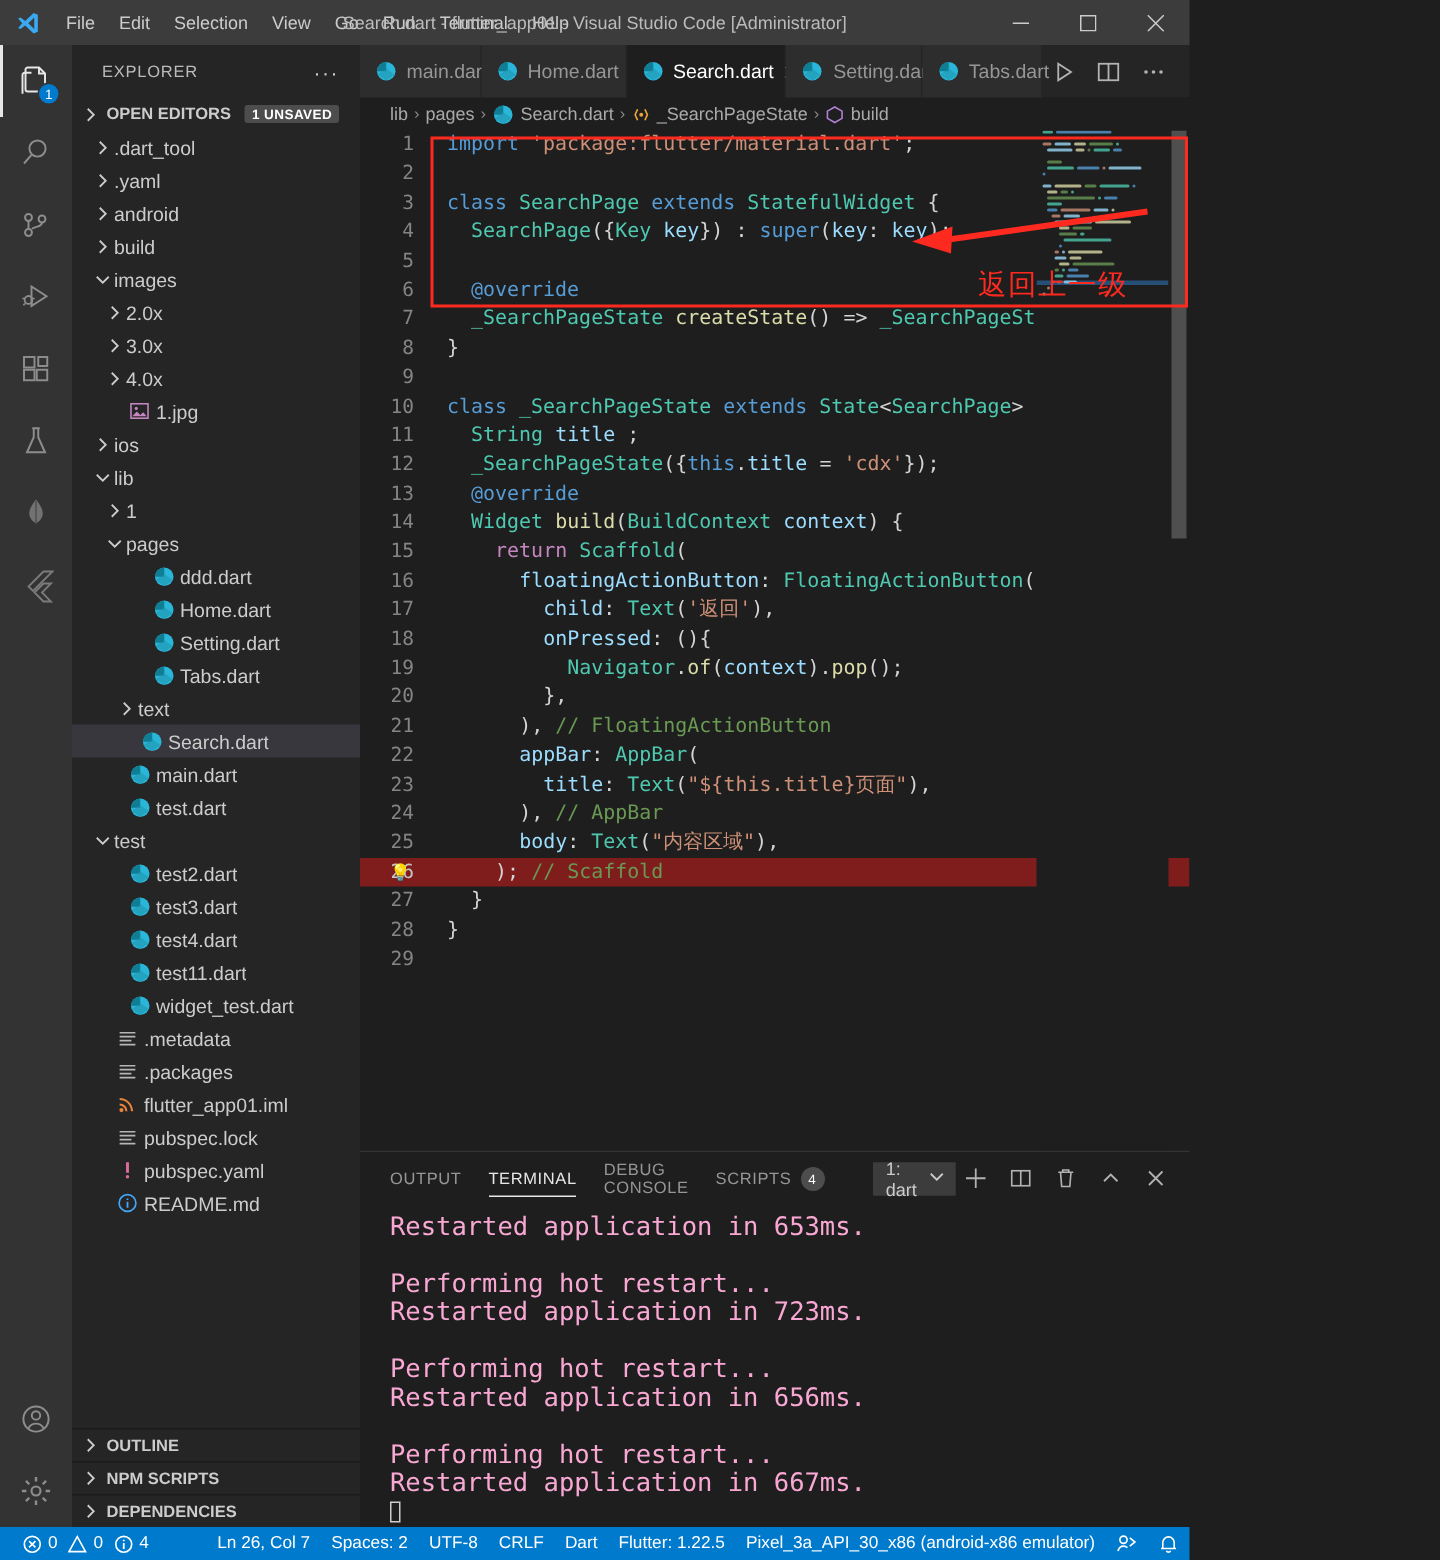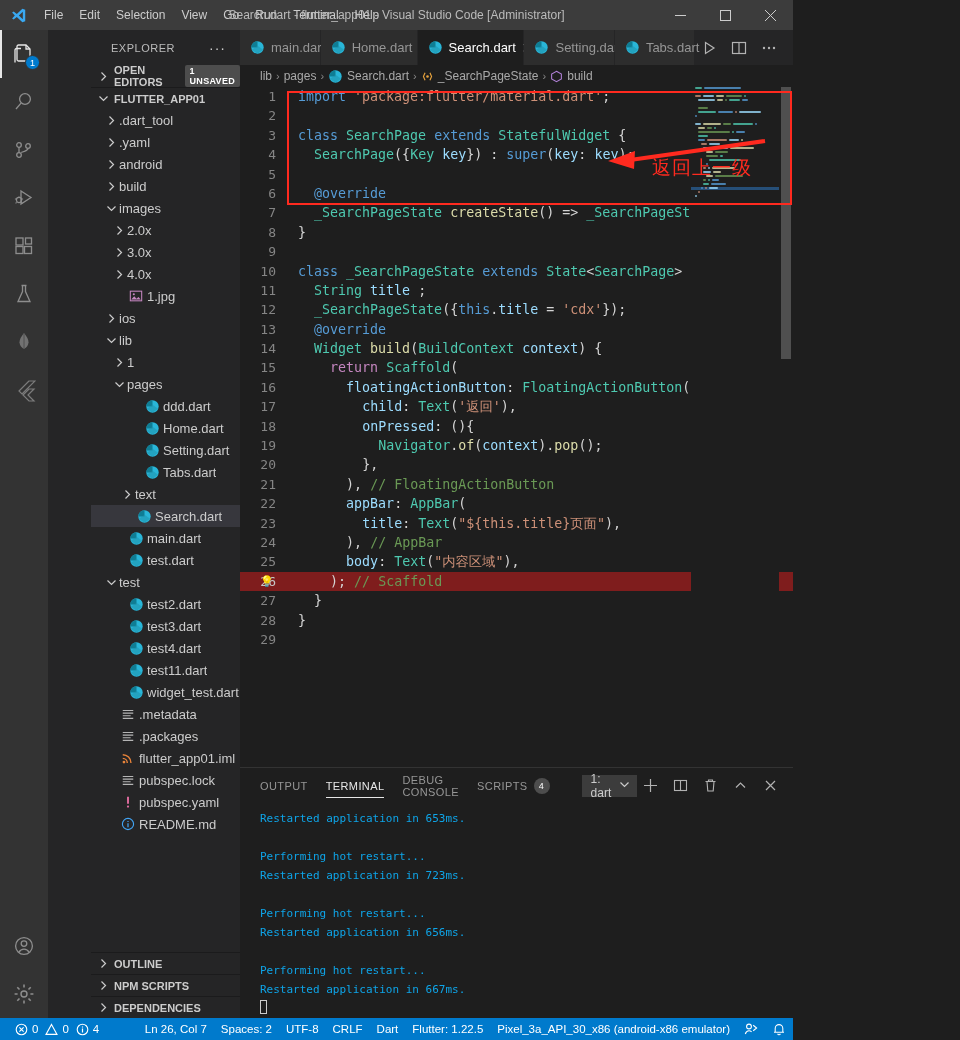--- a/index.html
+++ b/index.html
@@ -52,21 +52,21 @@
     position: absolute; right: 8px; bottom: 8px; min-width: 15px; height: 15px;
     border-radius: 8px; background: #007acc; color: #fff; font-size: 9px;
     display: flex; align-items: center; justify-content: center; padding: 0 3px;
     border: 1px solid #333;
   }
   .act-spacer { flex: 1 1 auto; }
 
   
   .sidebar {
     width: 192px; background: #252526; flex: 0 0 192px;
-    display: flex; flex-direction: column; min-height: 0; padding-left: 43px;
+    display: flex; flex-direction: column; min-height: 0;
   }
   .sb-title {
     height: 35px; display: flex; align-items: center; justify-content: space-between;
     padding: 0 8px 0 20px; font-size: 11px; letter-spacing: .5px; color: #bbbbbb; flex: 0 0 35px;
   }
   .sb-dots { color: #cccccc; font-size: 14px; letter-spacing: 1px; padding-right: 6px;}
   .sb-section-head {
     height: 22px; display: flex; align-items: center; gap: 3px; padding-left: 4px;
     font-size: 11px; font-weight: bold; color: #cccccc; flex: 0 0 22px;
     border-top: 1px solid #1b1b1c;
@@ -152,21 +152,21 @@
     position: absolute; right: 0; top: 0; width: 14px; height: 100%; background: transparent;
   }
   .scroll-thumb { position: absolute; right: 2px; width: 10px; background: #4f4f4f; border-radius: 0; }
 
   
   .anno-box {
     position: absolute; border: 2px solid #ff2a1f; pointer-events: none;
   }
   .anno-label {
     position: absolute; color: #ff2a1f; font-size: 19px; letter-spacing: 1px;
-    font-family: "DejaVu Sans", sans-serif; pointer-events: none;
+    font-family: "DejaVu Sans", sans-serif; pointer-events: none; margin-top: 22px;
   }
 
   
   .panel { flex: 0 0 245px; background: #1e1e1e; display: flex; flex-direction: column; border-top: 1px solid #333; }
   .panel-head { height: 35px; display: flex; align-items: center; padding: 0 10px 0 20px; flex: 0 0 35px; }
   .p-tab {
     font-size: 11px; color: #969696; letter-spacing: .4px; margin-right: 18px;
     height: 35px; display: flex; align-items: center; position: relative; gap: 6px;
   }
   .p-tab.active { color: #e7e7e7; }
@@ -180,21 +180,21 @@
   .term-select {
     margin-left: 14px; background: #3c3c3c; color: #cccccc; font-size: 12px;
     height: 22px; width: 172px; display: flex; align-items: center; justify-content: space-between;
     padding: 0 6px 0 8px; border: 1px solid #3c3c3c;
   }
   .panel-actions { margin-left: auto; display: flex; align-items: center; gap: 4px; }
   .p-act { width: 26px; height: 26px; display: flex; align-items: center; justify-content: center; opacity: .85; }
   .term-body {
     flex: 1 1 auto; padding: 6px 0 0 20px; overflow: hidden;
     font-family: "DejaVu Sans Mono", "Liberation Mono", monospace;
-    font-size: 11px; line-height: 19px; color: #0ea5e9; white-space: pre;
+    font-size: 17px; line-height: 19px; color: #f9a8d4; white-space: pre;
   }
   .term-cursor { display: inline-block; width: 7px; height: 14px; border: 1px solid #cccccc; vertical-align: -2px; }
 
   
   .statusbar {
     height: 22px; background: #007acc; color: #ffffff; display: flex; align-items: center;
     font-size: 11.5px; flex: 0 0 22px; position: relative;
   }
   .sb-left { display: flex; align-items: center; padding-left: 8px; gap: 4px; }
   .sb-right { display: flex; align-items: center; margin-left: auto; }
@@ -328,28 +328,20 @@
       <div class="sb-section-head first">
         <span class="chev">
           <svg width="11" height="11" viewBox="0 0 11 11">
               <path d="M3.5 1.5 7.5 5.5 3.5 9.5" fill="none" stroke="#cccccc" stroke-width="1.2"></path>
             </svg>
         </span>
         <span>OPEN EDITORS</span>
         <span class="badge-unsaved">1 UNSAVED</span>
       </div>
 
-      <div class="sb-section-head">
-        <span class="chev">
-          <svg width="11" height="11" viewBox="0 0 11 11">
-              <path d="M1.5 3.5 5.5 7.5 9.5 3.5" fill="none" stroke="#cccccc" stroke-width="1.2"></path>
-            </svg>
-        </span>
-        <span>FLUTTER_APP01</span>
-      </div>
 
       <div class="tree" id="file-tree">
           <div class="row">
             <span class="ind" style="width: 12px;"></span>
             <span class="tw">
               <svg width="11" height="11" viewBox="0 0 11 11">
                 <path d="M3.5 1.5 7.5 5.5 3.5 9.5" fill="none" stroke="#cccccc" stroke-width="1.2"></path>
               </svg>
             </span>
             <span class="lbl">.dart_tool</span>

